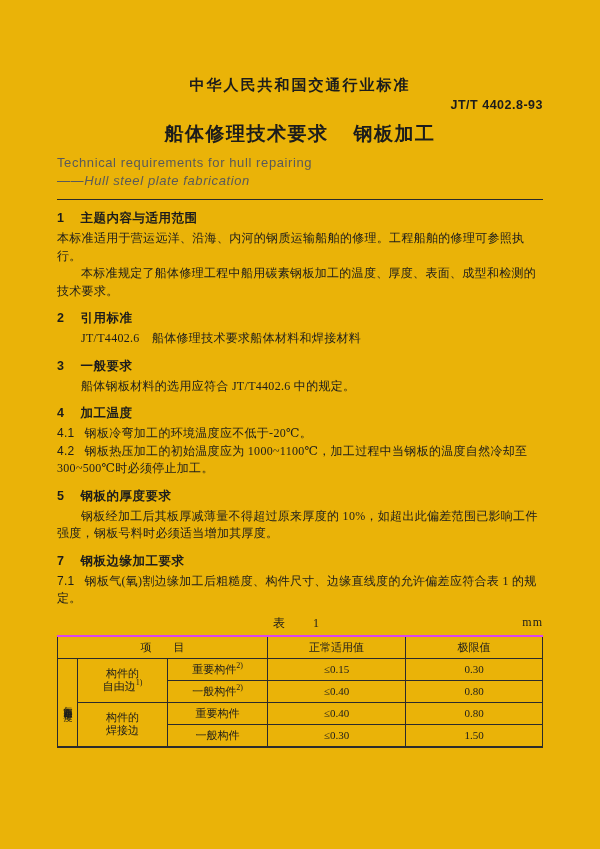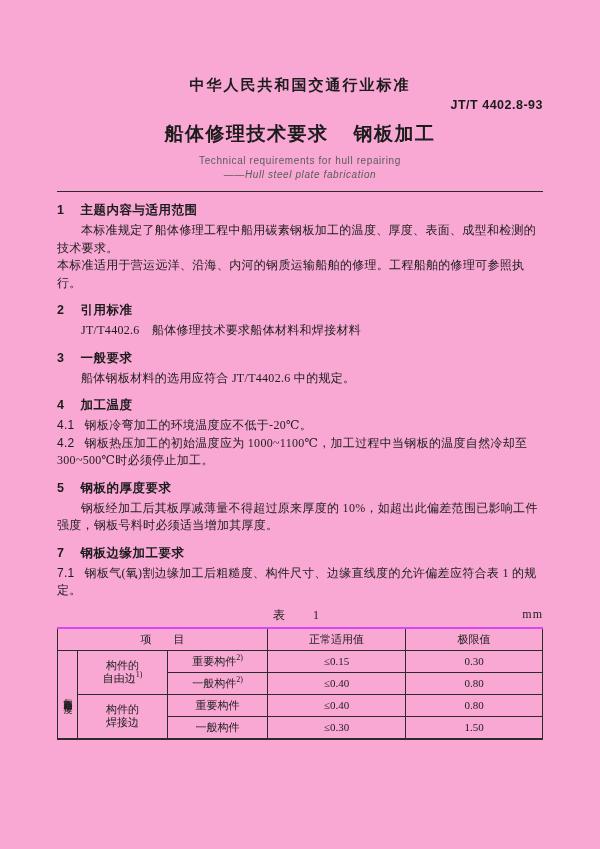--- a/index.html
+++ b/index.html
@@ -1,17 +1,17 @@
 <!DOCTYPE html>
 <html><head>
 <meta charset="utf-8">
 <style>
   html,body{margin:0;padding:0;}
   .page{
-    width:600px;height:849px;background:#f9a8d4;position:relative;
+    width:600px;height:849px;background:#eab308;position:relative;
     font-family:"Liberation Serif","DejaVu Serif",serif;
     color:#1c1c1c;overflow:hidden;box-sizing:border-box;
   }
   .inner{margin:0 57px;}
   
   .std-org{
     margin-top:76px;text-align:center;
     font-family:"Liberation Sans","DejaVu Sans",sans-serif;
     font-weight:bold;font-size:15px;letter-spacing:2px;
   }
@@ -20,23 +20,23 @@
     font-family:"Liberation Sans","DejaVu Sans",sans-serif;
     font-weight:bold;font-size:12.5px;letter-spacing:.5px;
   }
   .doc-title{
     margin:9px 0 0 0;text-align:center;
     font-family:"Liberation Sans","DejaVu Sans",sans-serif;
     font-weight:bold;font-size:19px;letter-spacing:1.5px;
   }
   .doc-title span + span{margin-left:18px;}
   .en-title{
-    text-align:center;color:#5a5a5a;
-    font-family:"Liberation Sans","DejaVu Sans",sans-serif;
-    font-size:10px;letter-spacing:.6px;
+    color:#5a5a5a;
+    font-family:"Liberation Sans","DejaVu Sans",sans-serif;
+    font-size:13px;letter-spacing:.6px;
   }
   .en1{margin-top:8px;}
   .en2{margin-top:3px;font-style:italic;}
   .head-rule{border:none;border-top:1.5px solid #2b2b2b;margin:11px 0 0 0;}
   
   .sec-h{
     margin:10px 0 3px 0;
     font-family:"Liberation Sans","DejaVu Sans",sans-serif;
     font-weight:bold;font-size:12.5px;letter-spacing:.5px;
   }
@@ -83,22 +83,22 @@
     <div class="en-title en1">Technical requirements for hull repairing</div>
     <div class="en-title en2">——Hull steel plate fabrication</div>
 
     <hr class="head-rule">
 
     <section>
       <h2 class="sec-h">
         <span class="sec-num">1</span>
         <span>主题内容与适用范围</span>
       </h2>
+      <p class="para">本标准适用于营运远洋、沿海、内河的钢质运输船舶的修理。工程船舶的修理可参照执行。</p>
       <p class="para ind">本标准规定了船体修理工程中船用碳素钢板加工的温度、厚度、表面、成型和检测的技术要求。</p>
-      <p class="para">本标准适用于营运远洋、沿海、内河的钢质运输船舶的修理。工程船舶的修理可参照执行。</p>
     </section>
 
     <section>
       <h2 class="sec-h">
         <span class="sec-num">2</span>
         <span>引用标准</span>
       </h2>
       <p class="para ind">JT/T4402.6　船体修理技术要求船体材料和焊接材料</p>
     </section>
 

